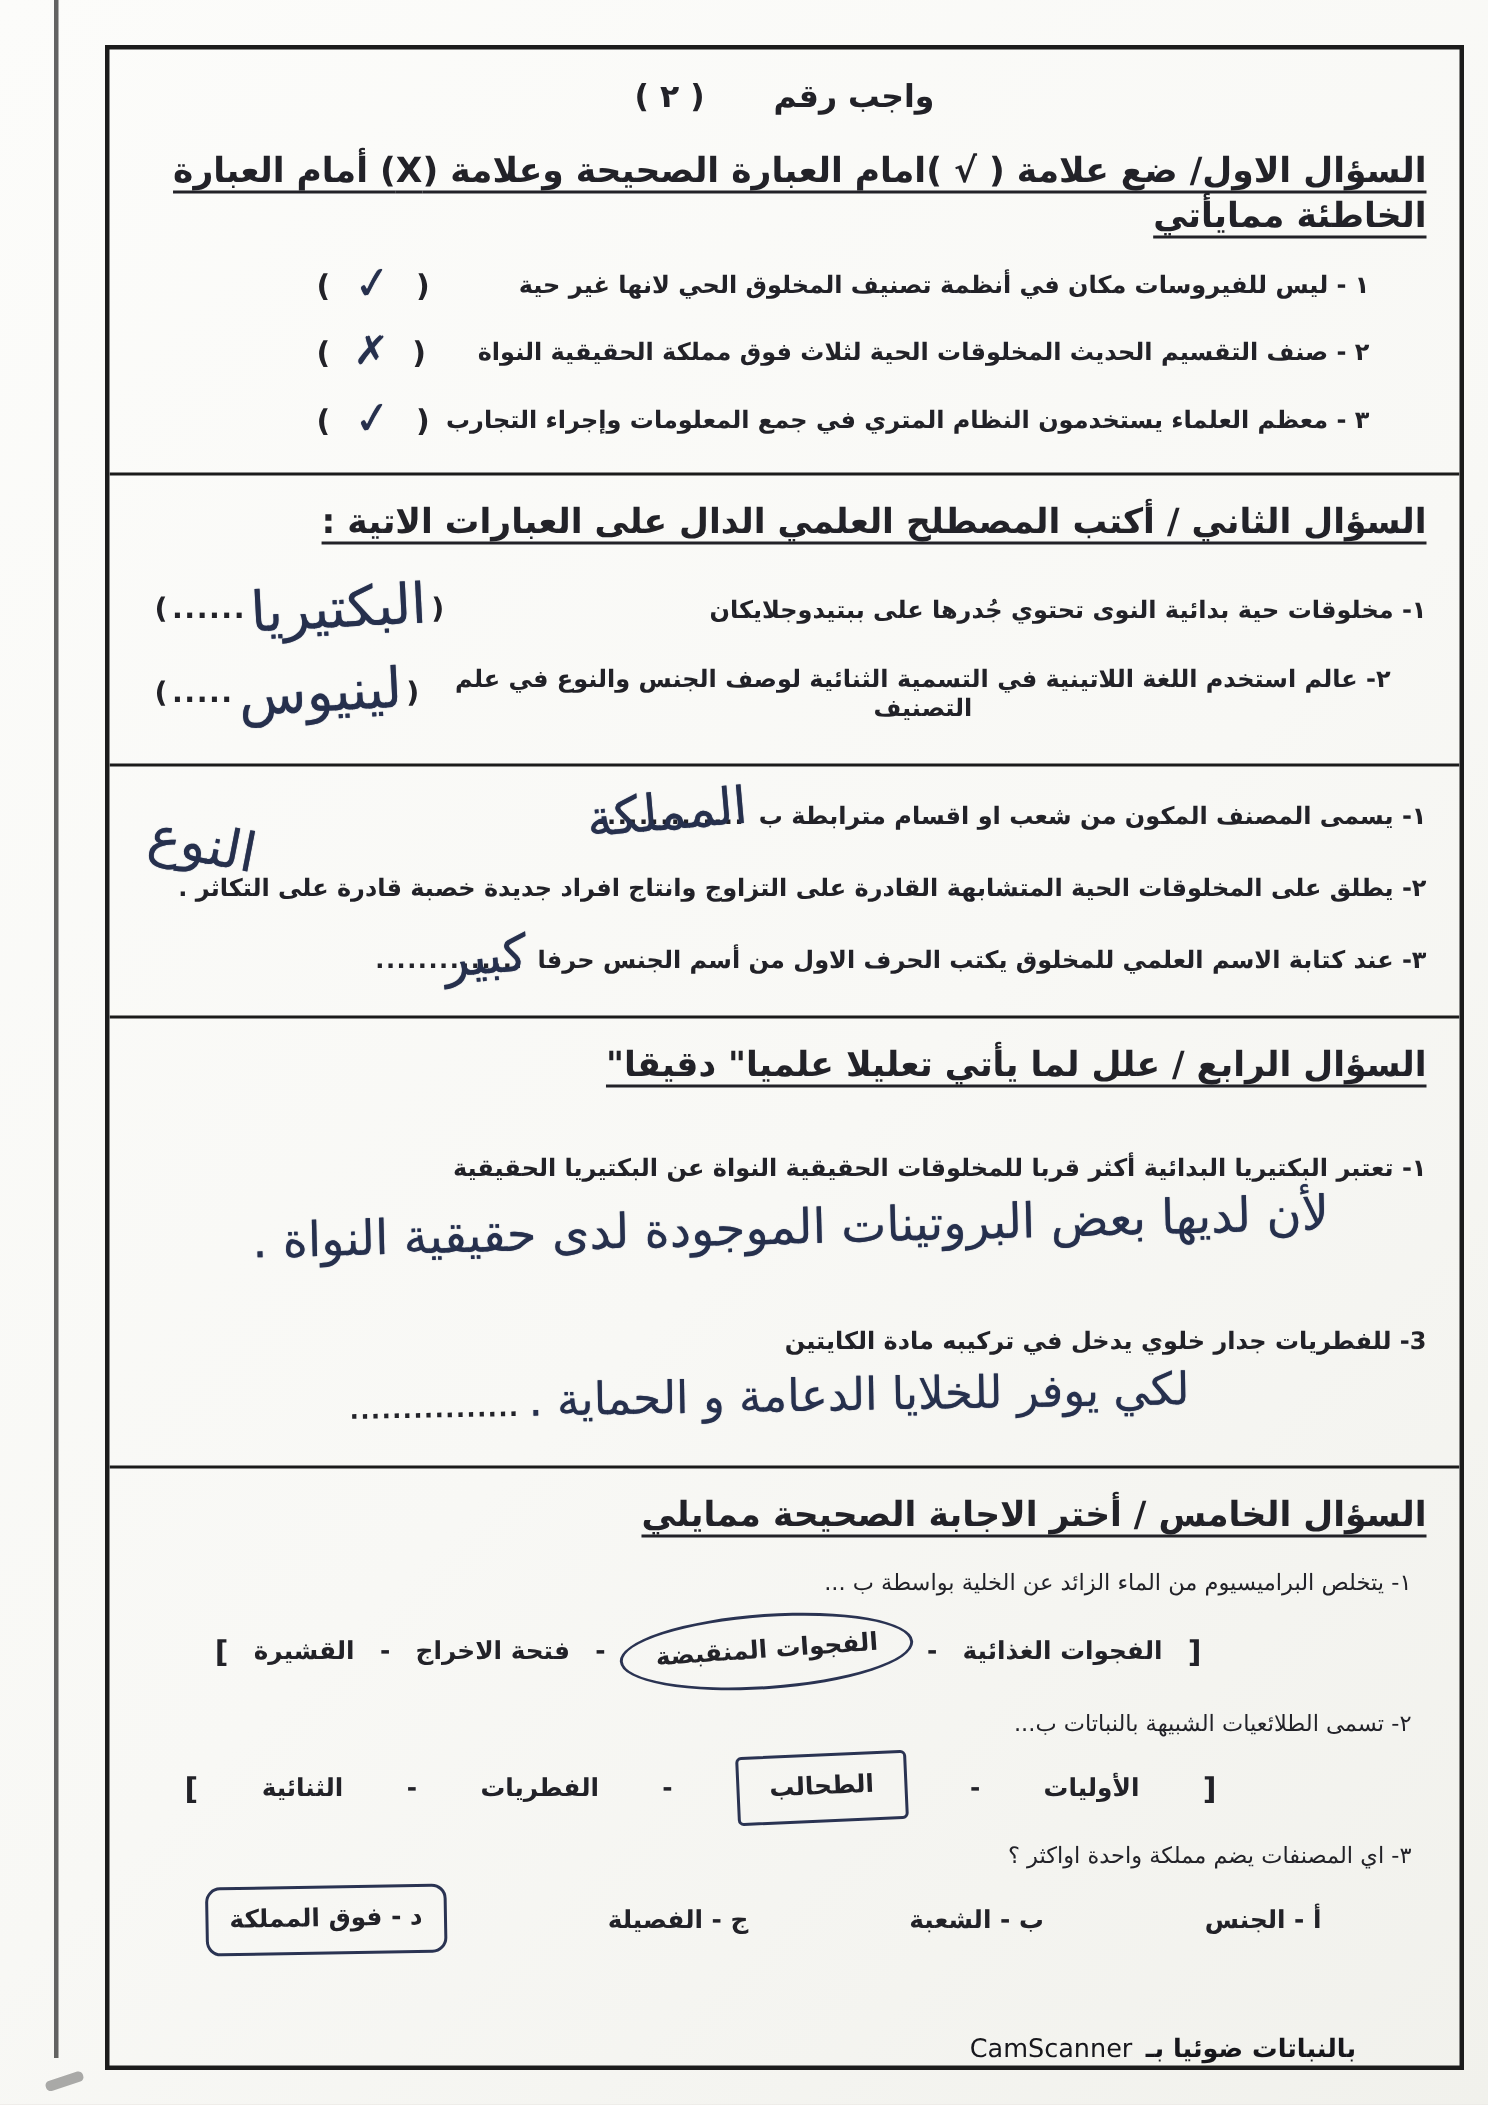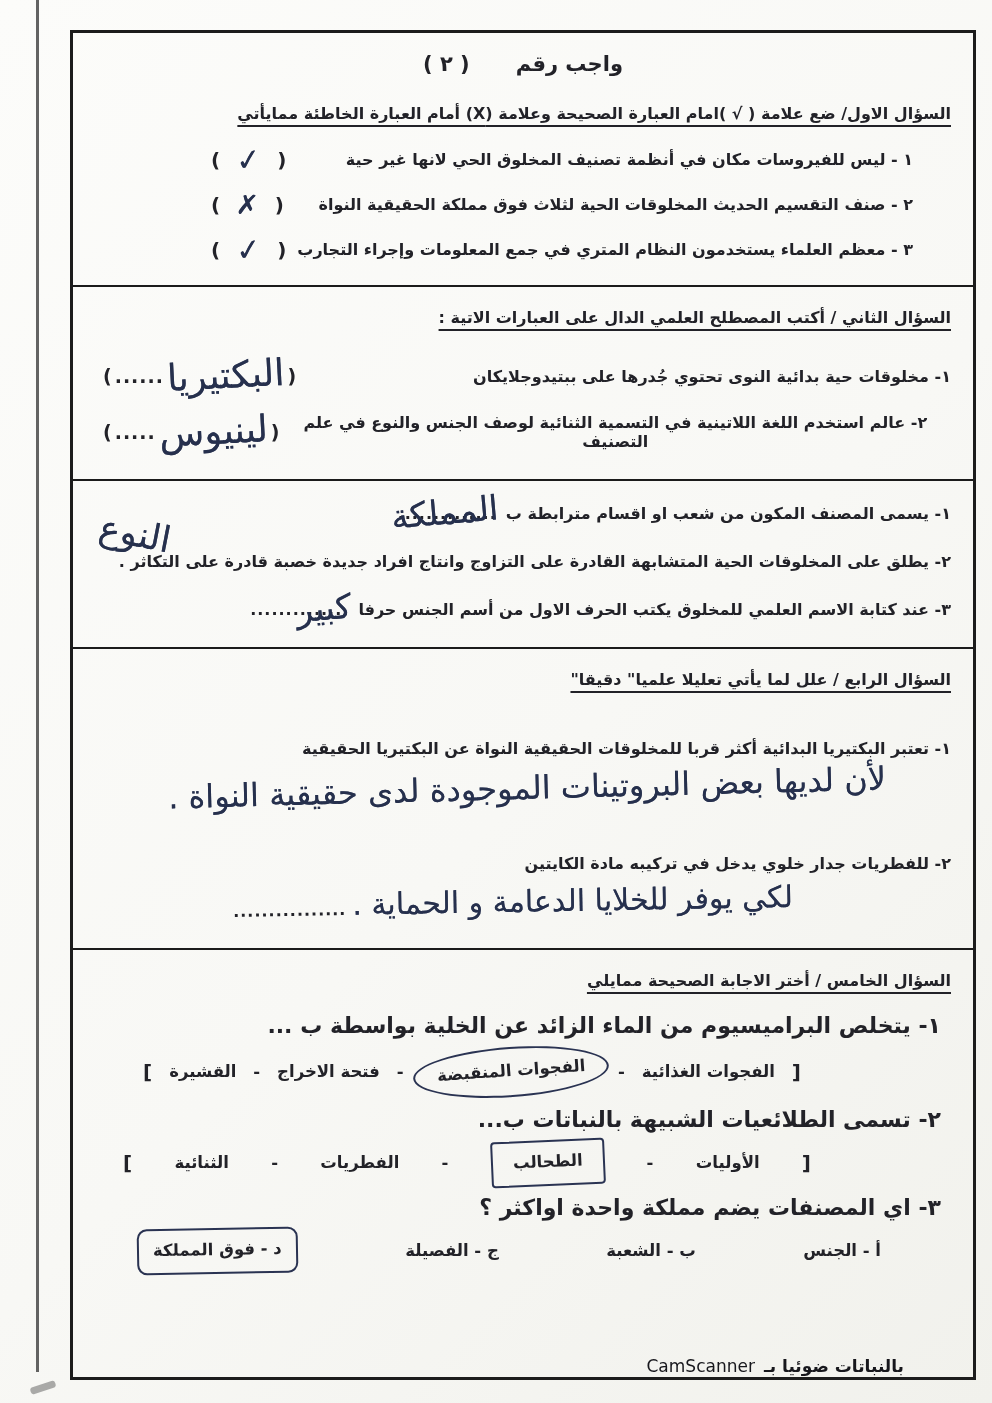--- a/index.html
+++ b/index.html
@@ -29,21 +29,21 @@
     padding:16px 22px 10px;
     direction:rtl;
     overflow:hidden;
     background:transparent;
   }
   .title{
     display:flex;justify-content:center;gap:46px;
     font-size:21px;font-weight:bold;line-height:30px;margin-bottom:20px;
   }
   .heading{
-    font-size:16px;font-weight:bold;line-height:30px;margin-bottom:16px;
+    font-size:23px;font-weight:bold;line-height:30px;margin-bottom:16px;
     text-decoration:underline;text-underline-offset:6px;text-decoration-thickness:1.5px;
   }
   .divider{border-top:2.5px solid #1b1b1b;margin:20px -22px 16px;}
   .row{display:flex;align-items:center;line-height:30px;}
   .stmt{font-weight:600;font-size:16px;text-align:center;}
   .spacer{flex:1 1 auto;}
   
   .hw{color:#26304d;text-shadow:0 0 .6px rgba(34,44,78,.75);}
   
   .q1row{margin-bottom:15px;padding:0 38px 0 116px;}
@@ -81,21 +81,21 @@
     font-size:32px;line-height:44px;text-align:center;
     transform:rotate(-1.5deg);margin:2px 28px 8px 36px;white-space:nowrap;
   }
   .hw-line2{
     display:flex;justify-content:center;align-items:baseline;gap:6px;
     font-size:30px;line-height:42px;transform:rotate(-1deg);
     margin:0 110px 6px 90px;white-space:nowrap;
   }
   .hw-line2 .dots{font-size:16px;color:#222228;text-shadow:none;}
   
-  .q5q{font-weight:700;font-size:22px;line-height:28px;margin-bottom:9px;padding-right:10px;}
+  .q5q{font-weight:400;font-size:15px;line-height:28px;margin-bottom:9px;padding-right:10px;}
   .opts{
     display:flex;align-items:center;justify-content:space-between;
     font-weight:600;font-size:16.5px;line-height:30px;margin-bottom:11px;
   }
   .opts1{padding:6px 150px 6px 48px;}
   .opts2{padding:4px 140px 4px 28px;}
   .opts3{padding:4px 70px 4px 42px;margin-bottom:0;}
   .opt{white-space:nowrap;unicode-bidi:isolate;}
   .circled{
     display:inline-block;border:2.6px solid #2a3352;border-radius:50%;
@@ -215,21 +215,21 @@
       </span>
     </div>
 
     <div class="divider"></div>
 
     <div class="heading">السؤال الرابع /  علل لما يأتي تعليلا علميا" دقيقا"</div>
 
     <div class="q4prompt">١- تعتبر البكتيريا البدائية أكثر قربا للمخلوقات الحقيقية النواة عن البكتيريا الحقيقية</div>
     <div class="hw hw-line">لأن لديها بعض البروتينات الموجودة لدى حقيقية النواة .</div>
 
-    <div class="q4prompt">٢- للفطريات جدار خلوي يدخل في تركيبه مادة الكايتين</div>
+    <div class="q4prompt">3- للفطريات جدار خلوي يدخل في تركيبه مادة الكايتين</div>
     <div class="hw-line2">
       <span class="hw">لكي يوفر للخلايا الدعامة و الحماية .</span>
       <span class="dots">................</span>
     </div>
 
     <div class="divider"></div>
 
     <div class="heading">السؤال الخامس / أختر الاجابة الصحيحة ممايلي</div>
 
     <div class="q5q">١-  يتخلص البراميسيوم من الماء الزائد عن الخلية بواسطة  ب ...</div>

